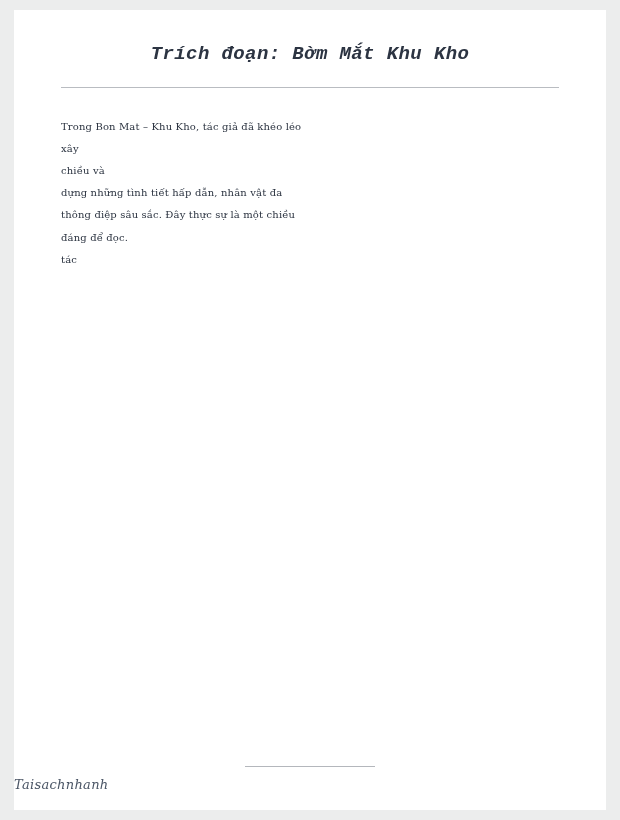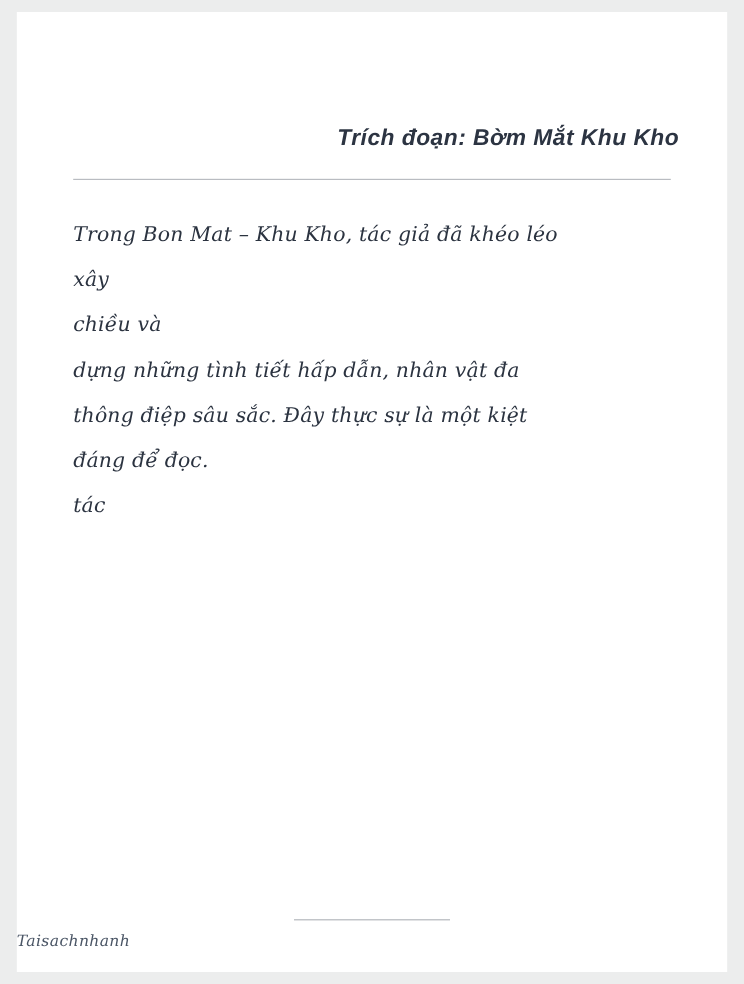--- a/index.html
+++ b/index.html
@@ -16,41 +16,40 @@
   .page {
     position: absolute;
     left: 14px;
     top: 10px;
     width: 592px;
     height: 800px;
     background: #ffffff;
     box-sizing: border-box;
   }
   .doc-title {
-    text-align: right;
-    font-family: Liberation Sans, sans-serif;
+    text-align: center;
+    font-family: Liberation Mono, monospace;
     font-style: italic;
     font-weight: bold;
     font-size: 19px;
     color: #2c3442;
     letter-spacing: 0.4px;
     margin: 0;
-    padding: 94px 40px 0 40px;
+    padding: 32px 40px 0 40px;
     line-height: 1.3;
   }
   .title-rule {
     height: 1px;
     background: #b9bcc1;
     margin: 20px 47px 0 47px;
   }
   .body-block {
     margin: 28px 47px 0 47px;
     font-family: "DejaVu Serif", serif;
-    font-style: italic;
-    font-size: 17px;
+    font-size: 10px;
     color: #2b3340;
     line-height: 2.22;
     letter-spacing: 0.15px;
   }
   .body-line {
     white-space: pre;
   }
   .footer {
     position: absolute;
     left: 0;
@@ -79,21 +78,21 @@
 
   <h1 class="doc-title">Trích đoạn: Bờm Mắt Khu Kho</h1>
 
   <div class="title-rule"></div>
 
   <div class="body-block">
     <div class="body-line">Trong Bon Mat – Khu Kho, tác giả đã khéo léo</div>
     <div class="body-line">xây</div>
     <div class="body-line">chiều và</div>
     <div class="body-line">dựng những tình tiết hấp dẫn, nhân vật đa</div>
-    <div class="body-line">thông điệp sâu sắc. Đây thực sự là một kiệt</div>
+    <div class="body-line">thông điệp sâu sắc. Đây thực sự là một chiều</div>
     <div class="body-line">đáng để đọc.</div>
     <div class="body-line">tác</div>
   </div>
 
   <div class="footer">
     <div class="footer-rule"></div>
     <div class="footer-text">Taisachnhanh</div>
   </div>
 
 </div>

